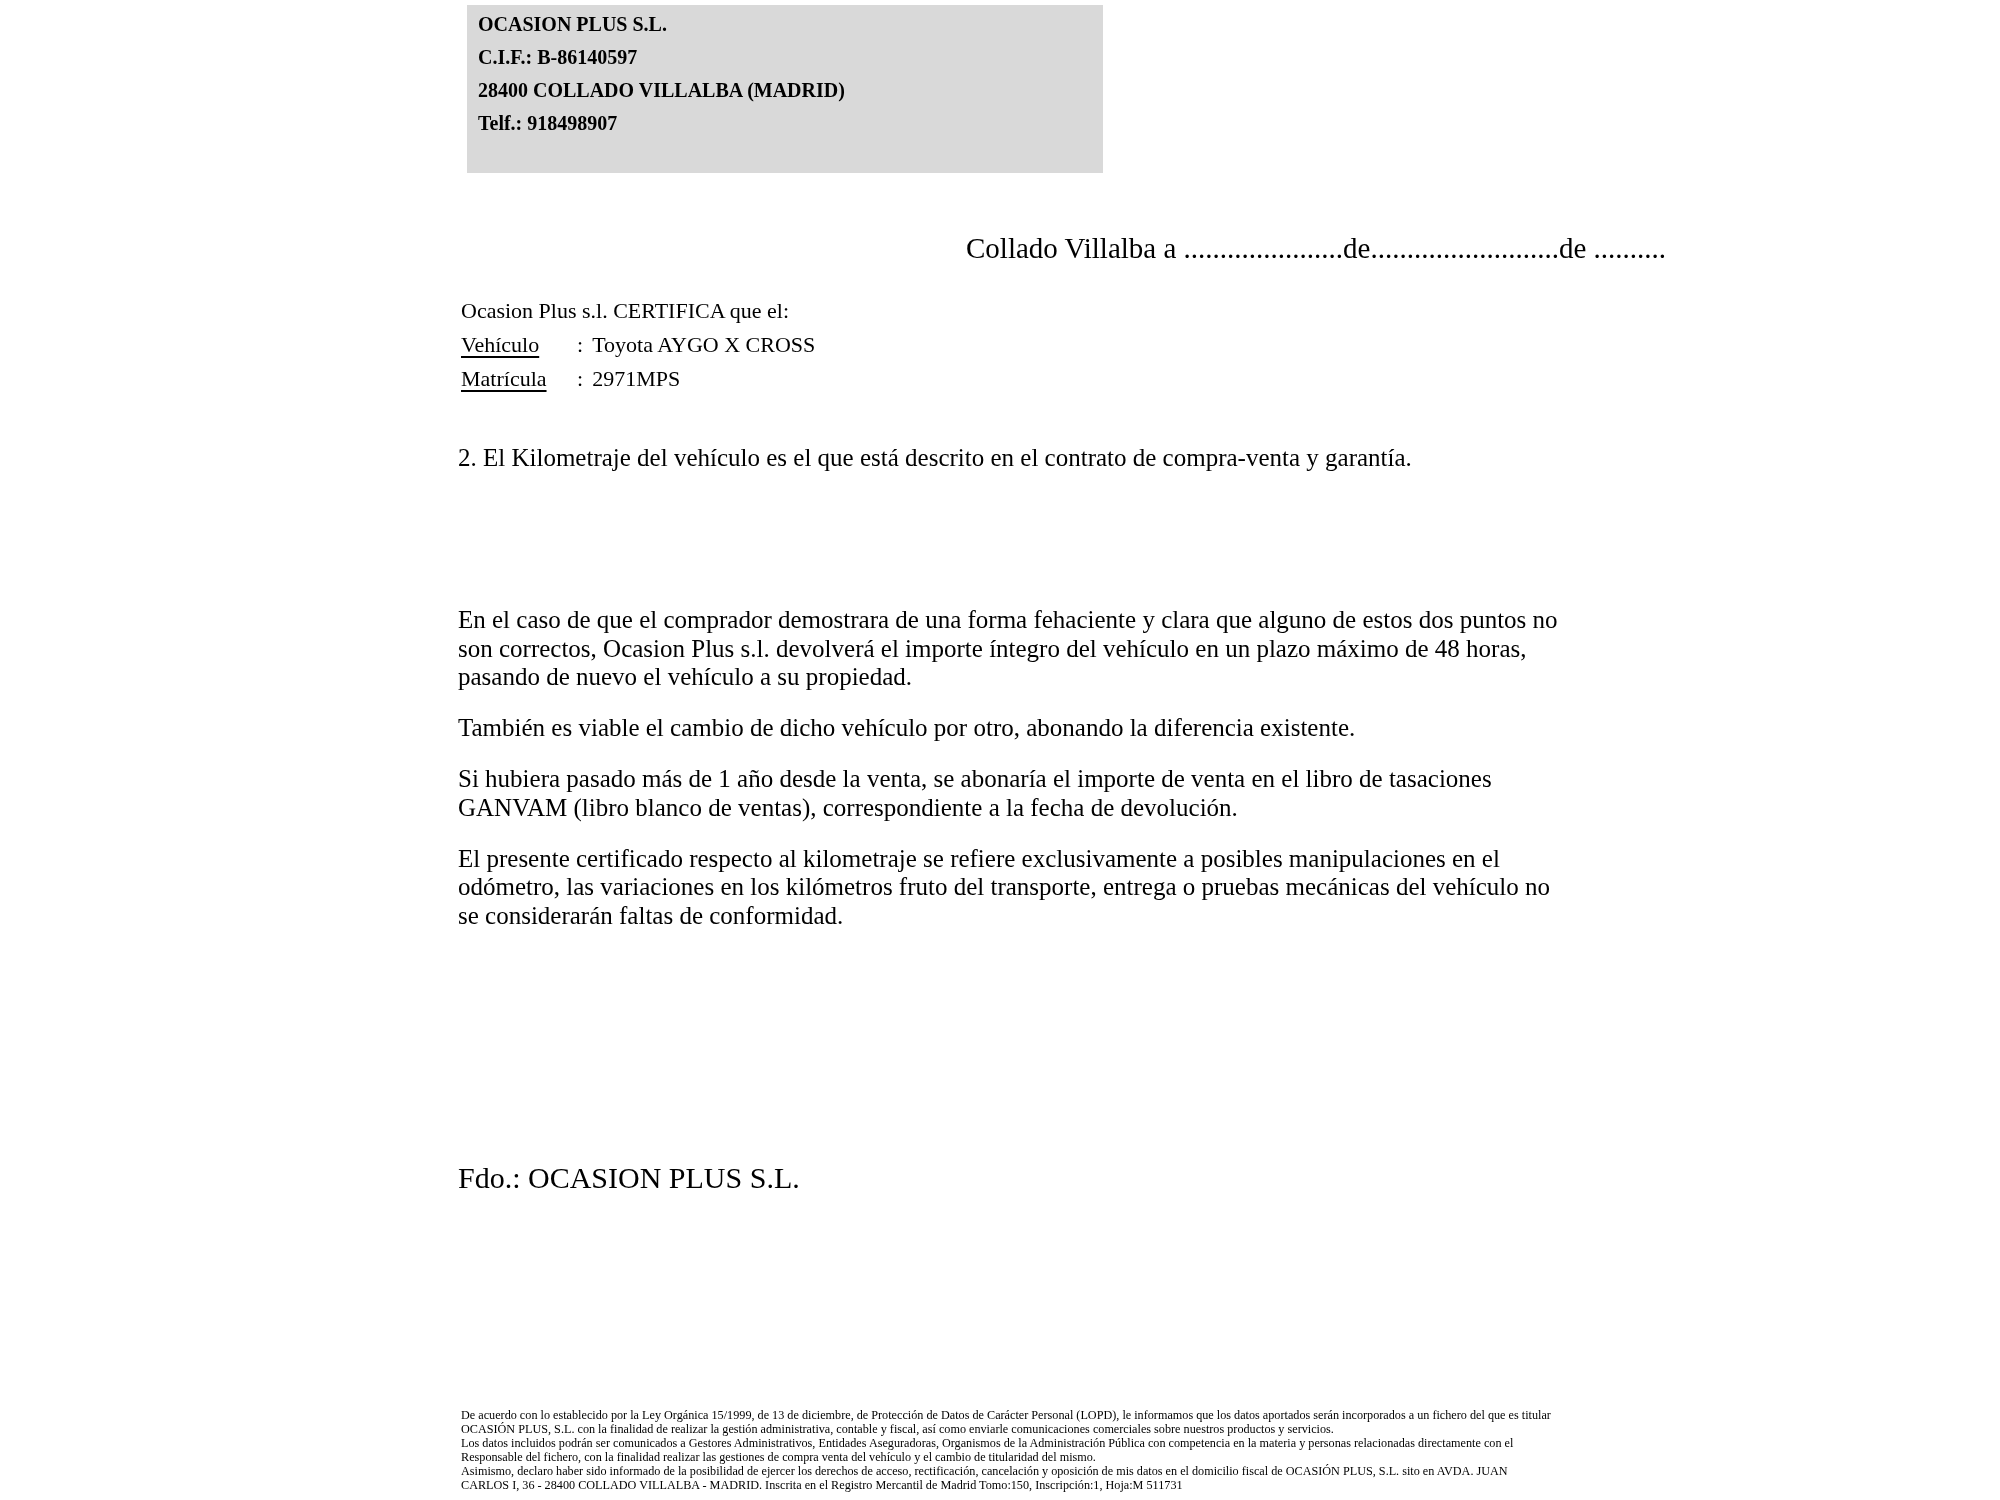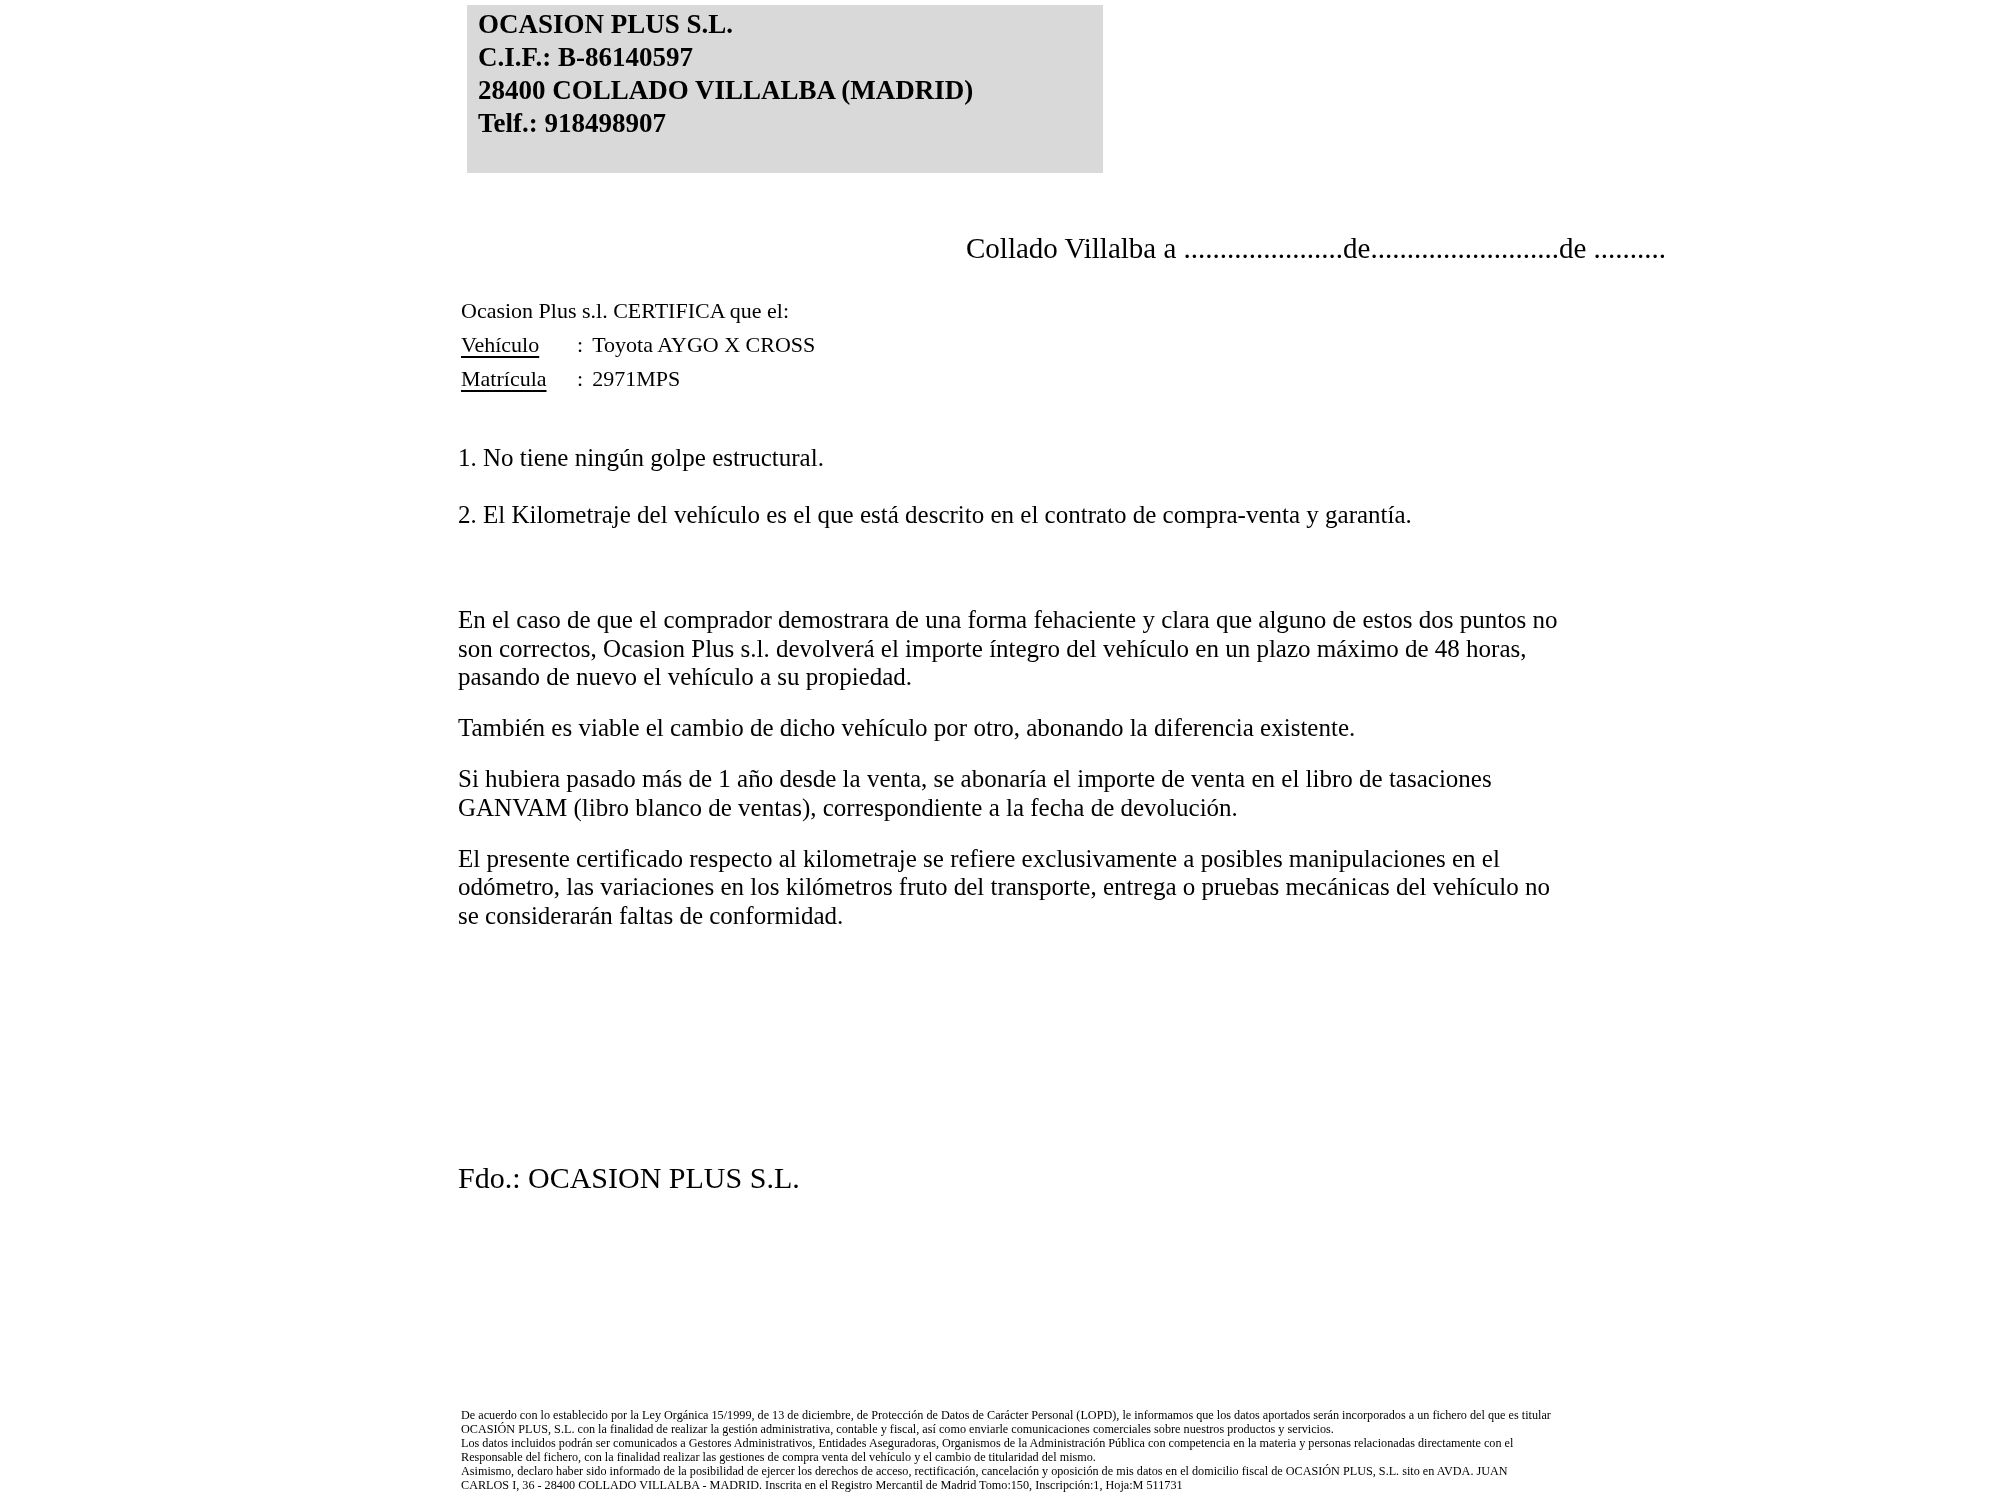--- a/index.html
+++ b/index.html
@@ -19,21 +19,21 @@
   .company-box {
     position: absolute;
     left: 467px;
     top: 5px;
     width: 636px;
     height: 168px;
     background: #d9d9d9;
     box-sizing: border-box;
     padding: 3px 0 0 11px;
     font-weight: bold;
-    font-size: 27px;
+    font-size: 20px;
     line-height: 33px;
     white-space: nowrap;
   }
   .date-line {
     position: absolute;
     left: 966px;
     top: 234px;
     font-size: 29px;
     line-height: 28.5px;
     white-space: nowrap;
@@ -111,21 +111,20 @@
 
   <div class="date-line">Collado Villalba a ......................de..........................de ..........</div>
 
   <div class="cert">
     <div>Ocasion Plus s.l. CERTIFICA que el:</div>
     <div class="field-row"><span class="field-label">Vehículo</span><span class="field-sep">:</span><span class="field-value">Toyota AYGO X CROSS</span></div>
     <div class="field-row"><span class="field-label">Matrícula</span><span class="field-sep">:</span><span class="field-value">2971MPS</span></div>
   </div>
 
   <div class="points">
-    <div class="point">1. No tiene ningún golpe estructural.</div>
     <div class="point">2. El Kilometraje del vehículo es el que está descrito en el contrato de compra-venta y garantía.</div>
   </div>
 
   <div class="paras">
     <div class="para">En el caso de que el comprador demostrara de una forma fehaciente y clara que alguno de estos dos puntos no
 son correctos, Ocasion Plus s.l. devolverá el importe íntegro del vehículo en un plazo máximo de 48 horas,
 pasando de nuevo el vehículo a su propiedad.</div>
     <div class="para">También es viable el cambio de dicho vehículo por otro, abonando la diferencia existente.</div>
     <div class="para">Si hubiera pasado más de 1 año desde la venta, se abonaría el importe de venta en el libro de tasaciones
 GANVAM (libro blanco de ventas), correspondiente a la fecha de devolución.</div>

